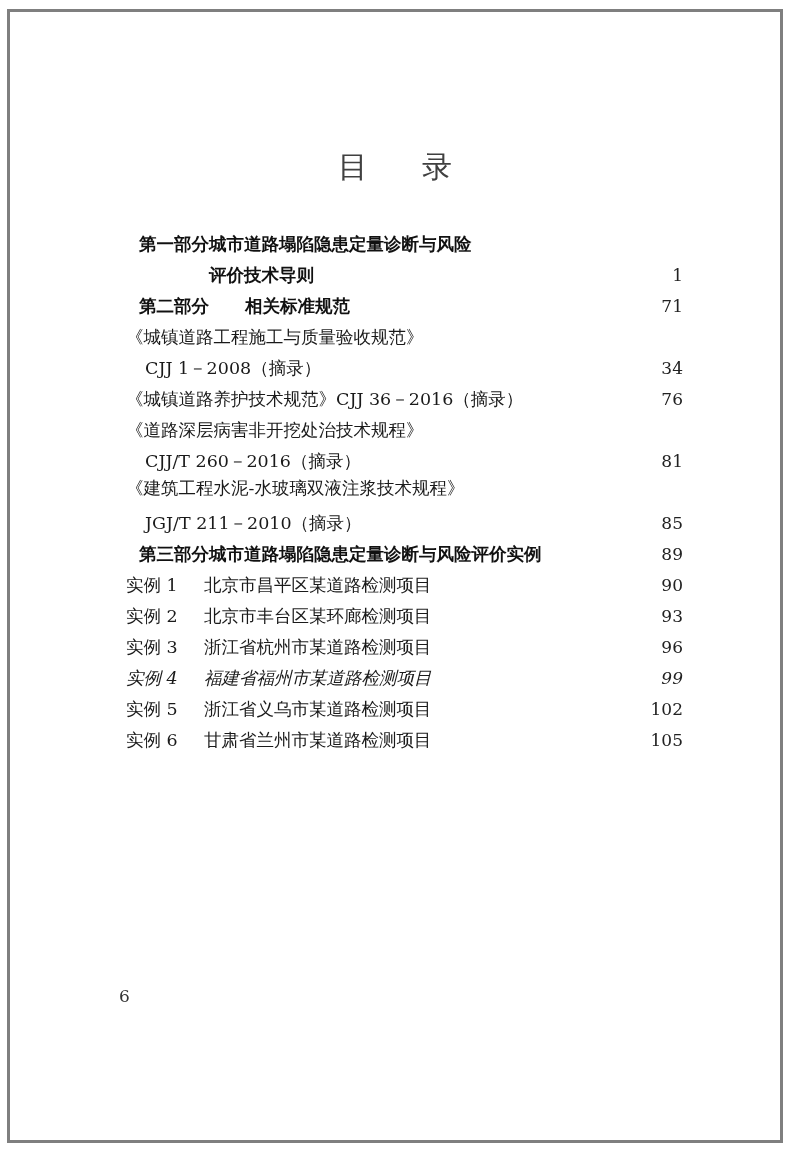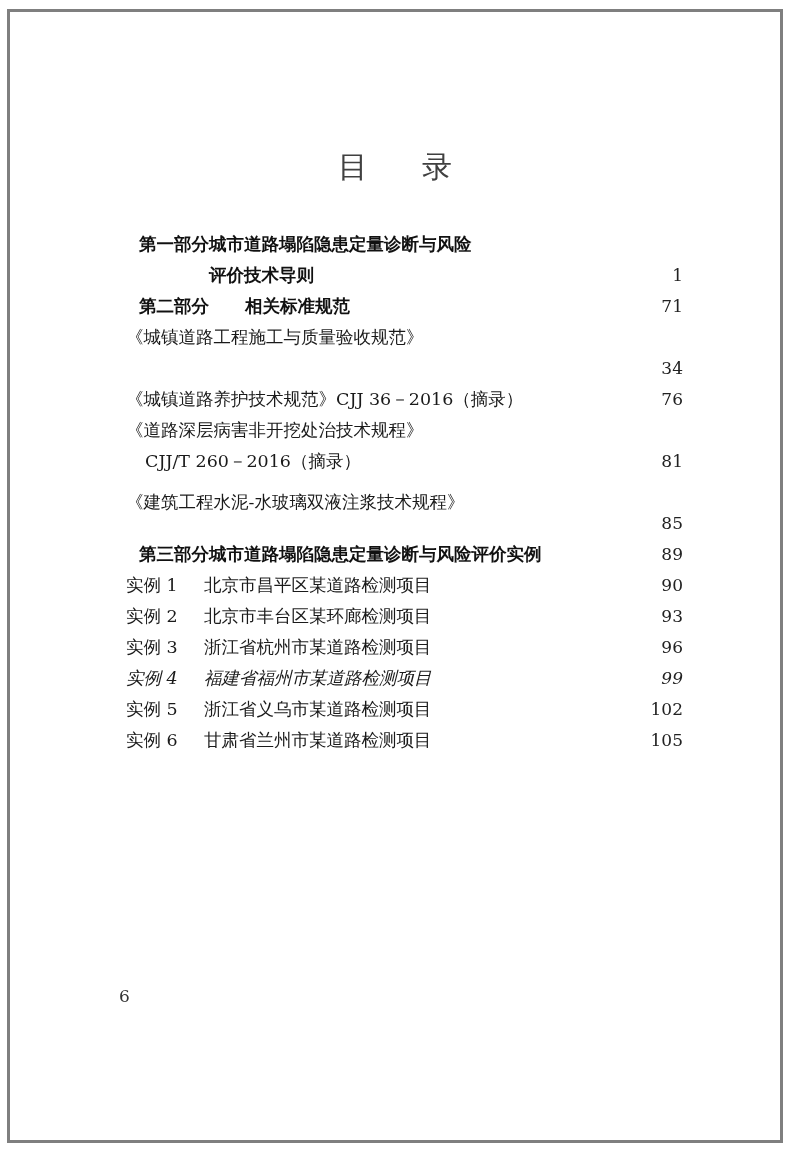--- a/index.html
+++ b/index.html
@@ -59,43 +59,45 @@
     <span class="part-label">第二部分</span>
     <span class="lbl">相关标准规范</span>
     <span class="dots" style="margin-left:14px;"></span>
     <span class="pg">71</span>
   </div>
 
   <div class="row" style="left:126px; top:323px; width:560px;">
     <span class="lbl">《城镇道路工程施工与质量验收规范》</span>
   </div>
   <div class="row" style="left:145px; top:354px; width:538px;">
+    <span class="lbl">CJJ 1－2008（摘录）</span>
     <span class="dots" style="margin-left:14px;"></span>
     <span class="pg">34</span>
   </div>
 
   <div class="row" style="left:126px; top:385px; width:557px;">
     <span class="lbl">《城镇道路养护技术规范》CJJ 36－2016（摘录）</span>
     <span class="dots" style="margin-left:18px;"></span>
     <span class="pg">76</span>
   </div>
 
   <div class="row" style="left:126px; top:416px; width:560px;">
     <span class="lbl">《道路深层病害非开挖处治技术规程》</span>
   </div>
   <div class="row" style="left:145px; top:447px; width:538px;gap:24px;">
     <span class="lbl">CJJ/T 260－2016（摘录）</span>
     <span class="dots"></span>
     <span class="pg">81</span>
   </div>
 
-  <div class="row" style="left:126px; top:488px; width:560px;align-items:center;">
+  <div class="row" style="left:126px; top:474px; width:560px;align-items:center;">
     <span class="lbl">《建筑工程水泥-水玻璃双液注浆技术规程》</span>
   </div>
   <div class="row" style="left:145px; top:509px; width:538px;">
+    <span class="lbl">JGJ/T 211－2010（摘录）</span>
     <span class="dots" style="margin-left:28px;"></span>
     <span class="pg">85</span>
   </div>
 
   <div class="row bold" style="left:107px; top:540px; width:576px;">
     <span class="part-label">第三部分</span>
     <span class="lbl">城市道路塌陷隐患定量诊断与风险评价实例</span>
     <span class="dots" style="margin-left:10px;"></span>
     <span class="pg">89</span>
   </div>

